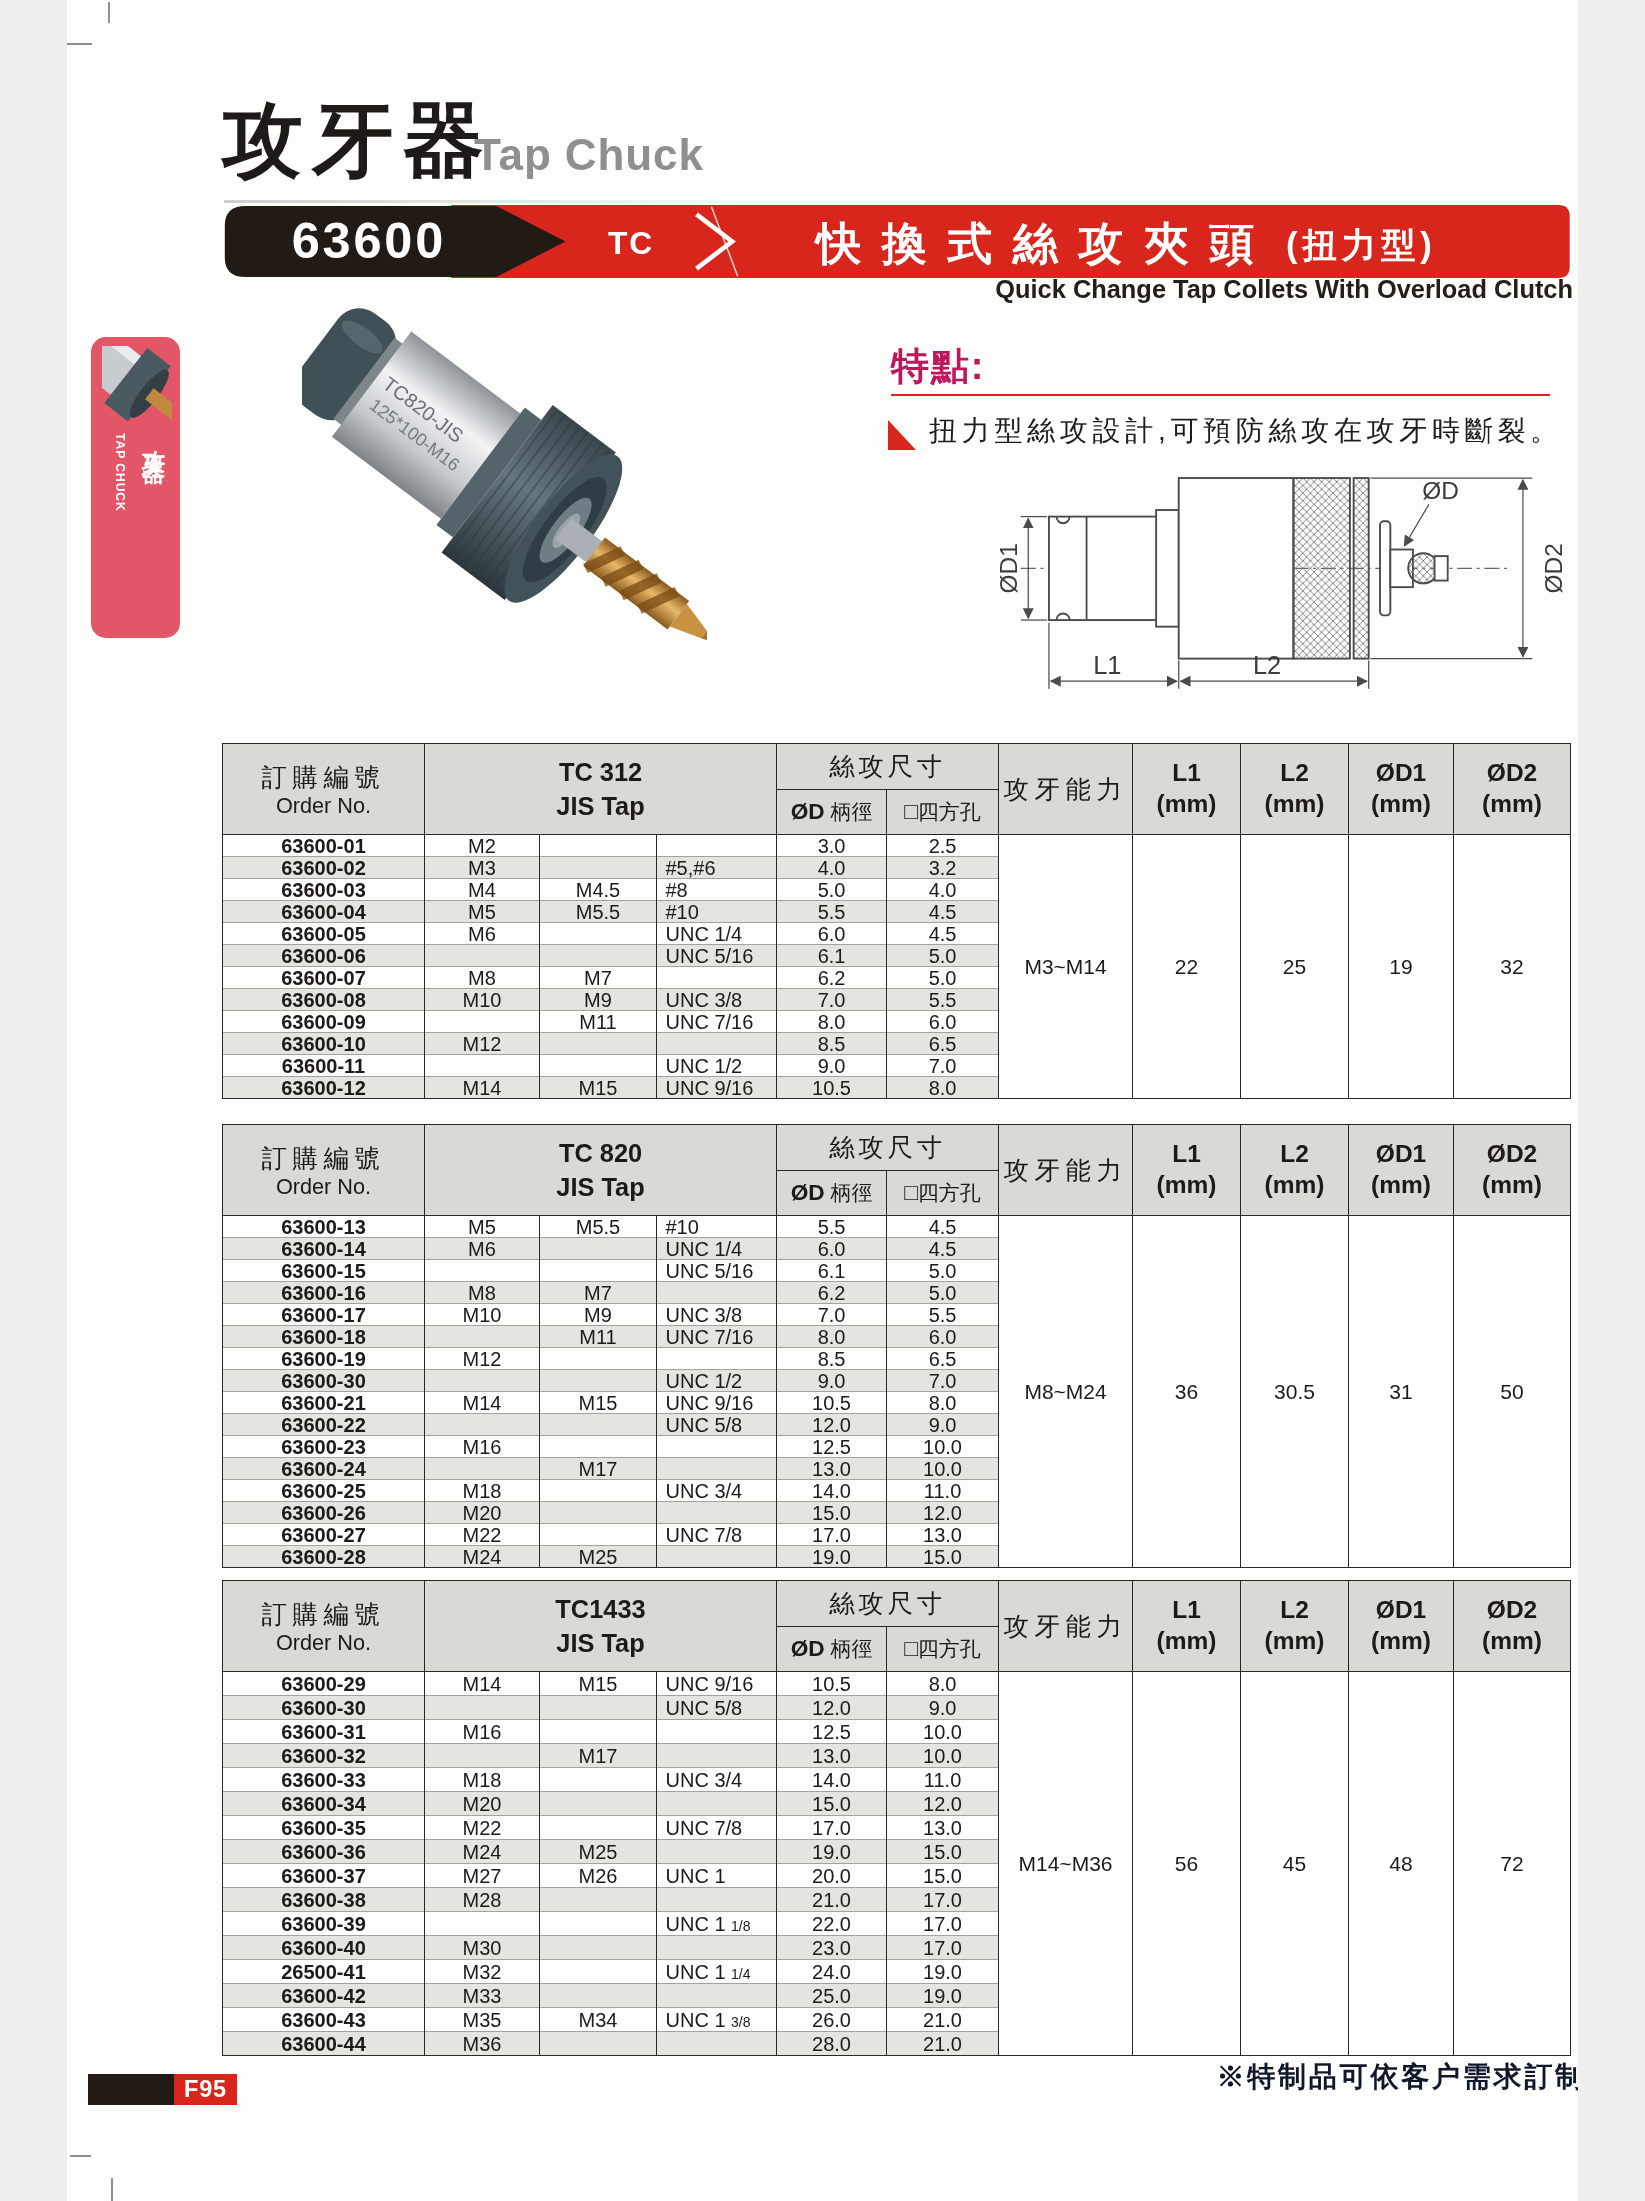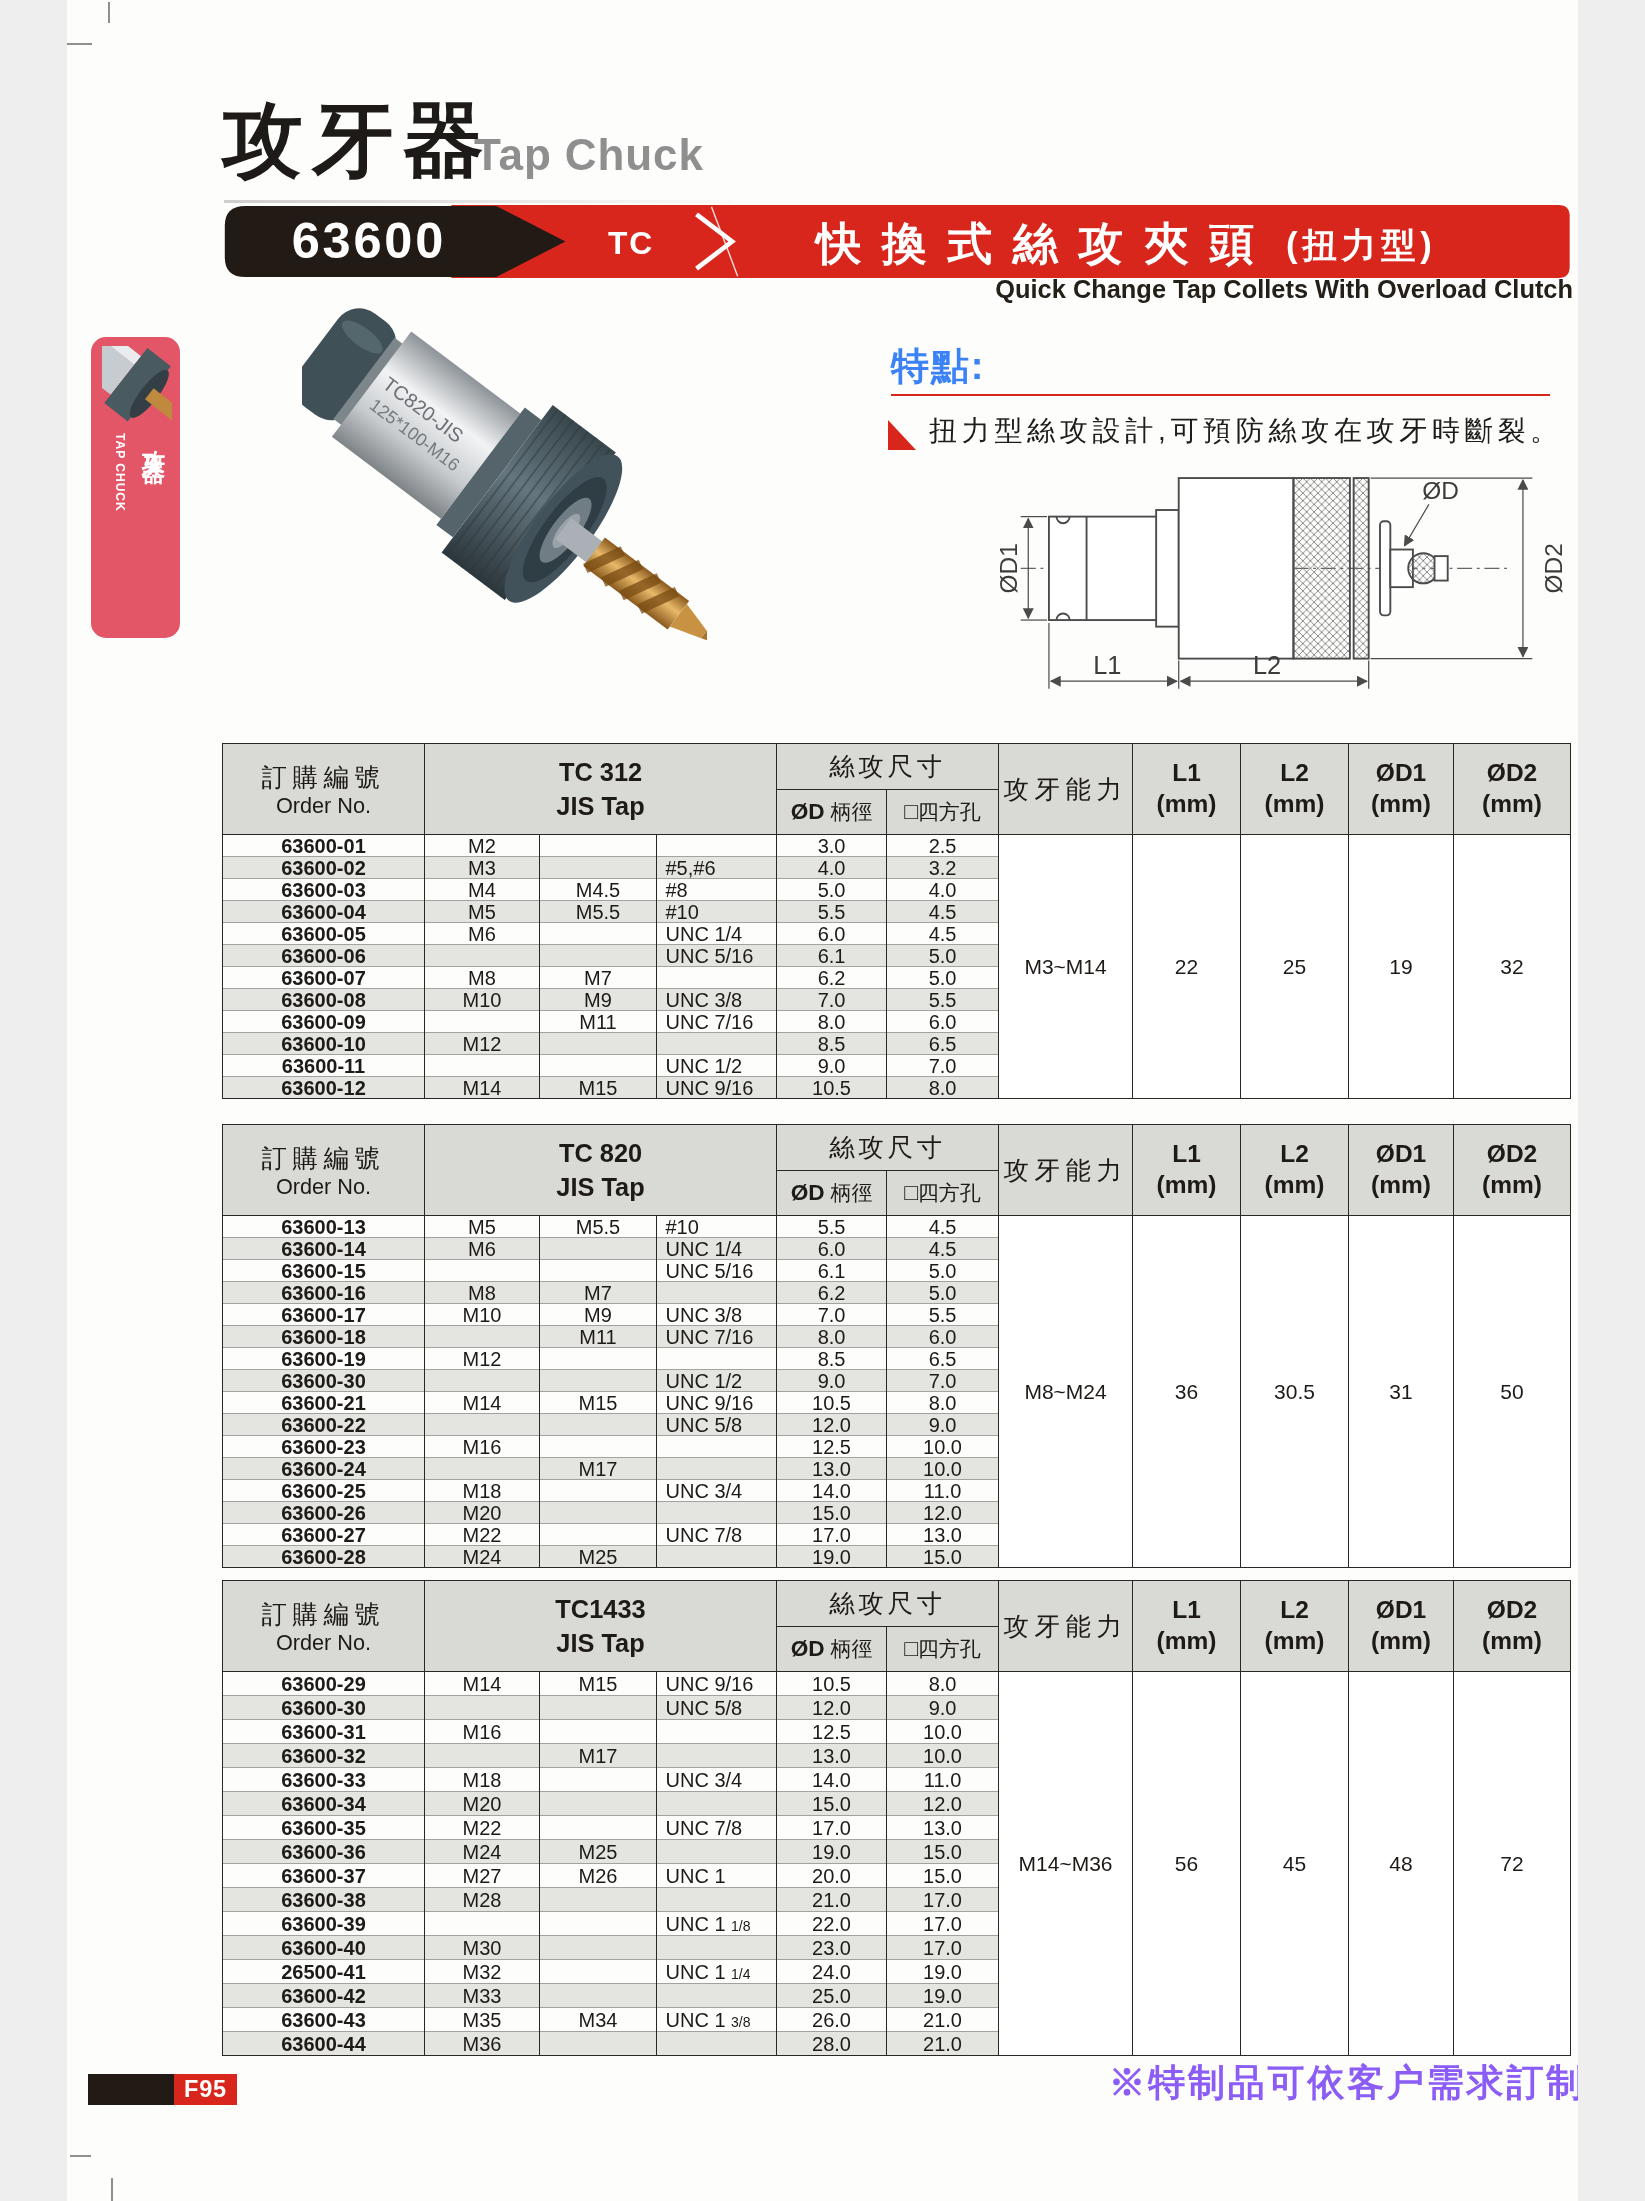--- a/index.html
+++ b/index.html
@@ -22,21 +22,21 @@
                font-size:25.4px;font-weight:700;color:#242019;}
 
   
   .sidetab{position:absolute;left:23.5px;top:337px;width:89px;height:301px;background:#e25667;border-radius:15px;}
   .side-zh{position:absolute;left:47px;top:94px;writing-mode:vertical-rl;text-orientation:upright;
            color:#fff;font-size:23.5px;font-weight:700;letter-spacing:5.6px;}
   .side-en{position:absolute;left:22.6px;top:96px;writing-mode:vertical-rl;
            color:#fff;font-size:12.2px;font-weight:700;letter-spacing:0.9px;}
 
   
-  .feat-head{position:absolute;left:824px;top:341px;font-size:38px;font-weight:700;color:#3b82f6;letter-spacing:1.9px;}
+  .feat-head{position:absolute;left:824px;top:341px;font-size:38px;font-weight:700;color:#be185d;letter-spacing:1.9px;}
   .feat-rule{position:absolute;left:824px;top:394px;width:659px;height:1.9px;background:#d9261c;}
   .feat-row{position:absolute;left:821px;top:412px;display:flex;align-items:flex-end;}
   .feat-tri{width:28px;height:30px;background:#d9261c;margin-right:13px;margin-top:3.8px;
             clip-path:polygon(0 0,100% 100%,0 100%);}
   .feat-txt{font-size:28px;letter-spacing:4.7px;font-weight:500;color:#1d1d1b;}
 
   
   .tblwrap{position:absolute;left:155px;}
   .t1{top:743px;} .t2{top:1124px;} .t3{top:1580px;}
   table{border-collapse:collapse;table-layout:fixed;width:1348px;border:1.9px solid #2b2724;}
@@ -57,21 +57,21 @@
   td.j3{text-align:left;padding-left:8.5px;}
   td.merge{background:#fff !important;font-size:21px;}
   td .sm{font-size:14px;}
   .t1 tbody tr{height:22px;} .t2 tbody tr{height:22px;} .t3 tbody tr{height:24px;}
 
   
   .foot-black{position:absolute;left:21px;top:2074px;width:87px;height:31px;background:#221a14;}
   .foot-red{position:absolute;left:107px;top:2074px;width:63px;height:31px;background:#d9261c;
             color:#fff;font-size:23.5px;font-weight:700;text-align:center;line-height:31px;letter-spacing:0.9px;}
   .foot-note{position:absolute;left:954px;top:2058px;width:565px;text-align:right;
-             font-size:37px;font-weight:600;letter-spacing:2.8px;color:#8b5cf6;}
+             font-size:28px;font-weight:600;letter-spacing:2.8px;color:#0f172a;}
 </style>
 </head>
 <body>
 
 <div class="page">
 
   <div class="mark" style="left:41px;top:1.9px;width:1.9px;height:21px;"></div>
   <div class="mark" style="left:0;top:43px;width:24.5px;height:1.9px;"></div>
   <div class="mark" style="left:1599px;top:1.9px;width:1.9px;height:21px;"></div>
   <div class="mark" style="left:1621px;top:43px;width:24.5px;height:1.9px;"></div>

